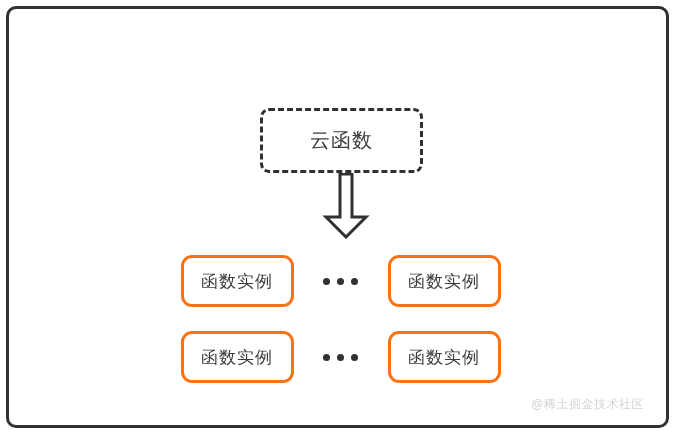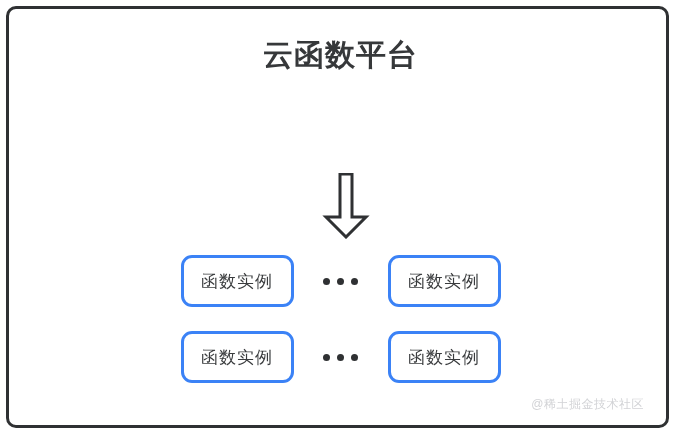--- a/index.html
+++ b/index.html
@@ -93,21 +93,21 @@
     align-items: center;
     justify-content: center;
   }
   .instance-row.row-1 { top: 246px; }
   .instance-row.row-2 { top: 322px; }
 
   .instance-box {
     width: 113px;
     height: 52px;
     box-sizing: border-box;
-    border: 3px solid #3b82f6;
+    border: 3px solid #f97316;
     border-radius: 11px;
     background: #ffffff;
     display: flex;
     align-items: center;
     justify-content: center;
   }
   .instance-label {
     font-size: 17px;
     color: #3a3c3e;
     letter-spacing: 1px;
@@ -140,22 +140,24 @@
     white-space: nowrap;
   }
 </style>
 </head>
 <body>
 
 <div id="canvas">
 
   <div class="platform-frame">
 
-    <div class="platform-title">云函数平台</div>
 
+    <div class="dashed-node">
+      <span class="dashed-node-label">云函数</span>
+    </div>
 
     <div class="block-arrow">
       <svg width="48" height="66" viewBox="0 0 48 66" xmlns="http://www.w3.org/2000/svg">
         <path d="M18 1 L30 1 L30 44 L44 44 L24 64 L4 44 L18 44 Z" fill="#ffffff" stroke="#2f3133" stroke-width="3" stroke-linejoin="miter"></path>
       </svg>
     </div>
 
     <div class="instance-row row-1">
       <div class="instance-box">
         <span class="instance-label">函数实例</span>

